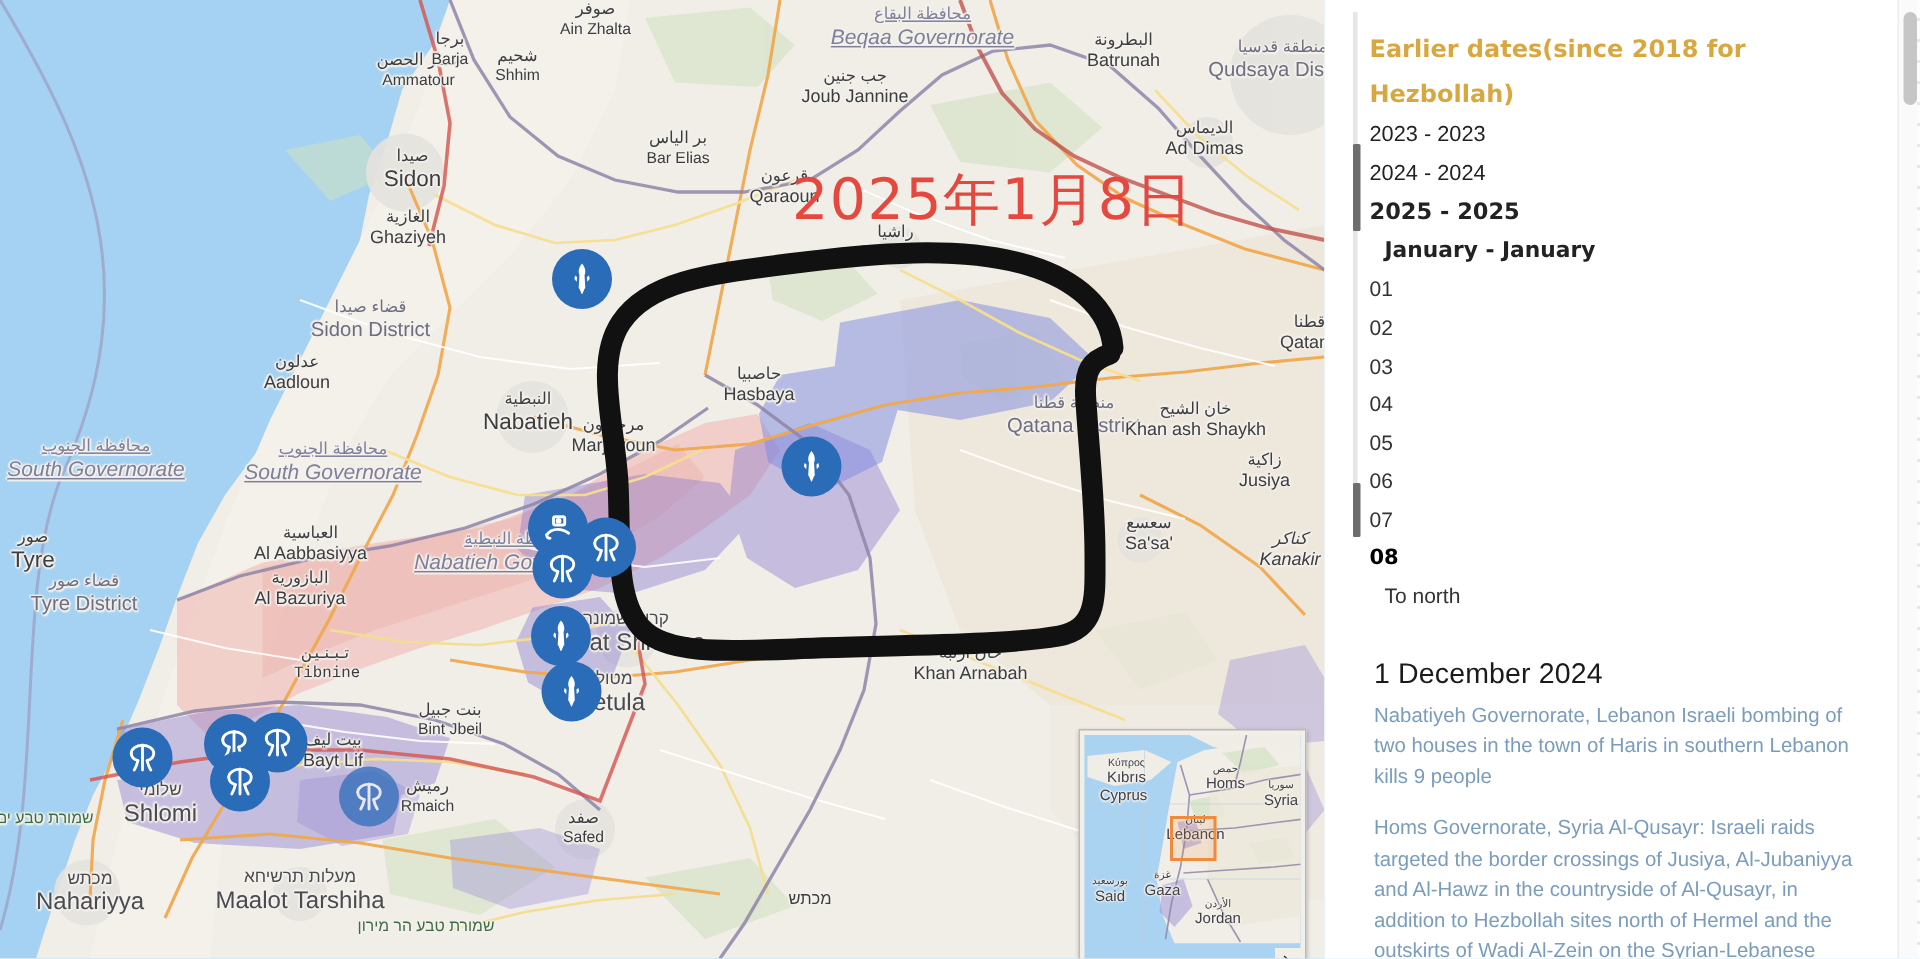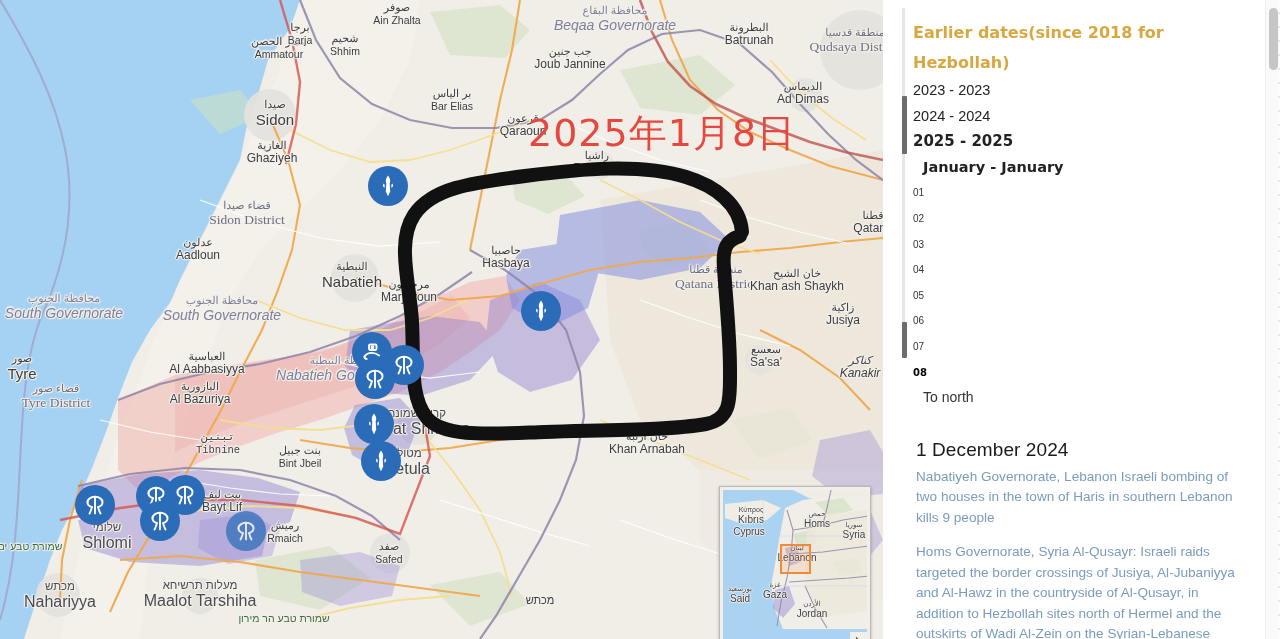--- a/index.html
+++ b/index.html
@@ -33,25 +33,25 @@
        1.2px 0 1px #f3f1ec, -1.2px 0 1px #f3f1ec,
        0 1.2px 1px #f3f1ec, 0 -1.2px 1px #f3f1ec,
        0.9px 0.9px 1px #f3f1ec, -0.9px -0.9px 1px #f3f1ec;
   }
   .map-label .ar { display:block; font-size: 11px; font-weight: 400; }
   .map-label .en { display:block; }
   .lbl-city .en   { font-size: 15px; font-weight: 400; }
   .lbl-town .en   { font-size: 12px; font-weight: 400; }
   .lbl-small .en  { font-size: 10.5px; font-weight: 400; }
   .lbl-region {
-    color: #7f7f9a; font-style: italic;
+    color: #7f7f9a; font-style: italic; text-decoration: underline;
   }
   .lbl-region .en { font-size: 14px; }
   .lbl-region .ar { font-size: 11px; font-style: normal; }
-  .lbl-district { color: #6e6e80; font-family: Liberation Serif, serif; }
+  .lbl-district { color: #6e6e80; }
   .lbl-district .en { font-size: 13.5px; }
   .lbl-he { color:#4a4a50; }
   .lbl-he .ar { font-size: 11.5px; }
   .lbl-green { color:#3f6b43; }
   .lbl-green .ar { font-size: 10.5px; }
 
   
   .date-overlay {
     position: absolute;
     left: 528px; top: 108px;
@@ -137,21 +137,21 @@
   .date-row {
     padding: 0 14px 0 30px;
     font-size: 14.5px;
     color: #222;
     line-height: 25.6px;
     cursor: pointer;
     white-space: nowrap;
   }
   .date-row.year-sel { font-weight: bold; font-size: 15px; font-family:"DejaVu Sans", sans-serif;}
   .date-row.month { padding-left: 40px; font-weight: bold; font-size: 14.5px; font-family:"DejaVu Sans", sans-serif;}
-  .date-row.day { font-size: 10px; color:#333; }
+  .date-row.day { font-size: 14px; color:#333; }
   .date-row.day.sel { font-weight: bold; color:#000; font-family:"DejaVu Sans", sans-serif;}
   .date-row.tofeed { padding-left: 40px; font-size: 14px; color:#333; }
 
   .feed { padding: 0 20px 0 33px; margin-top: 28px; }
   .feed-date {
     font-size: 19px;
     color: #1b1b1b;
     margin-bottom: 6px;
     letter-spacing: .1px;
   }
@@ -486,21 +486,21 @@
           <span class="en">Bayt Lif</span>
         </div>
         <div class="map-label lbl-small" style="left: 285px; top: 531px;">
           <span class="ar">رميش</span>
           <span class="en">Rmaich</span>
         </div>
         <div class="map-label lbl-small" style="left: 218px; top: 443px; font-family: Liberation Mono, monospace;">
           <span class="ar">تبنين</span>
           <span class="en">Tibnine</span>
         </div>
-        <div class="map-label lbl-small" style="left: 300px; top: 456px;">
+        <div class="map-label lbl-small" style="left: 300px; top: 480px;">
           <span class="ar">بنت جبيل</span>
           <span class="en">Bint Jbeil</span>
         </div>
         <div class="map-label lbl-small" style="left: 389px; top: 552px;">
           <span class="ar">صفد</span>
           <span class="en">Safed</span>
         </div>
         <div class="map-label lbl-green" style="left: 284px; top: 618px;">
           <span class="ar">שמורת טבע הר מירון</span>
         </div>

